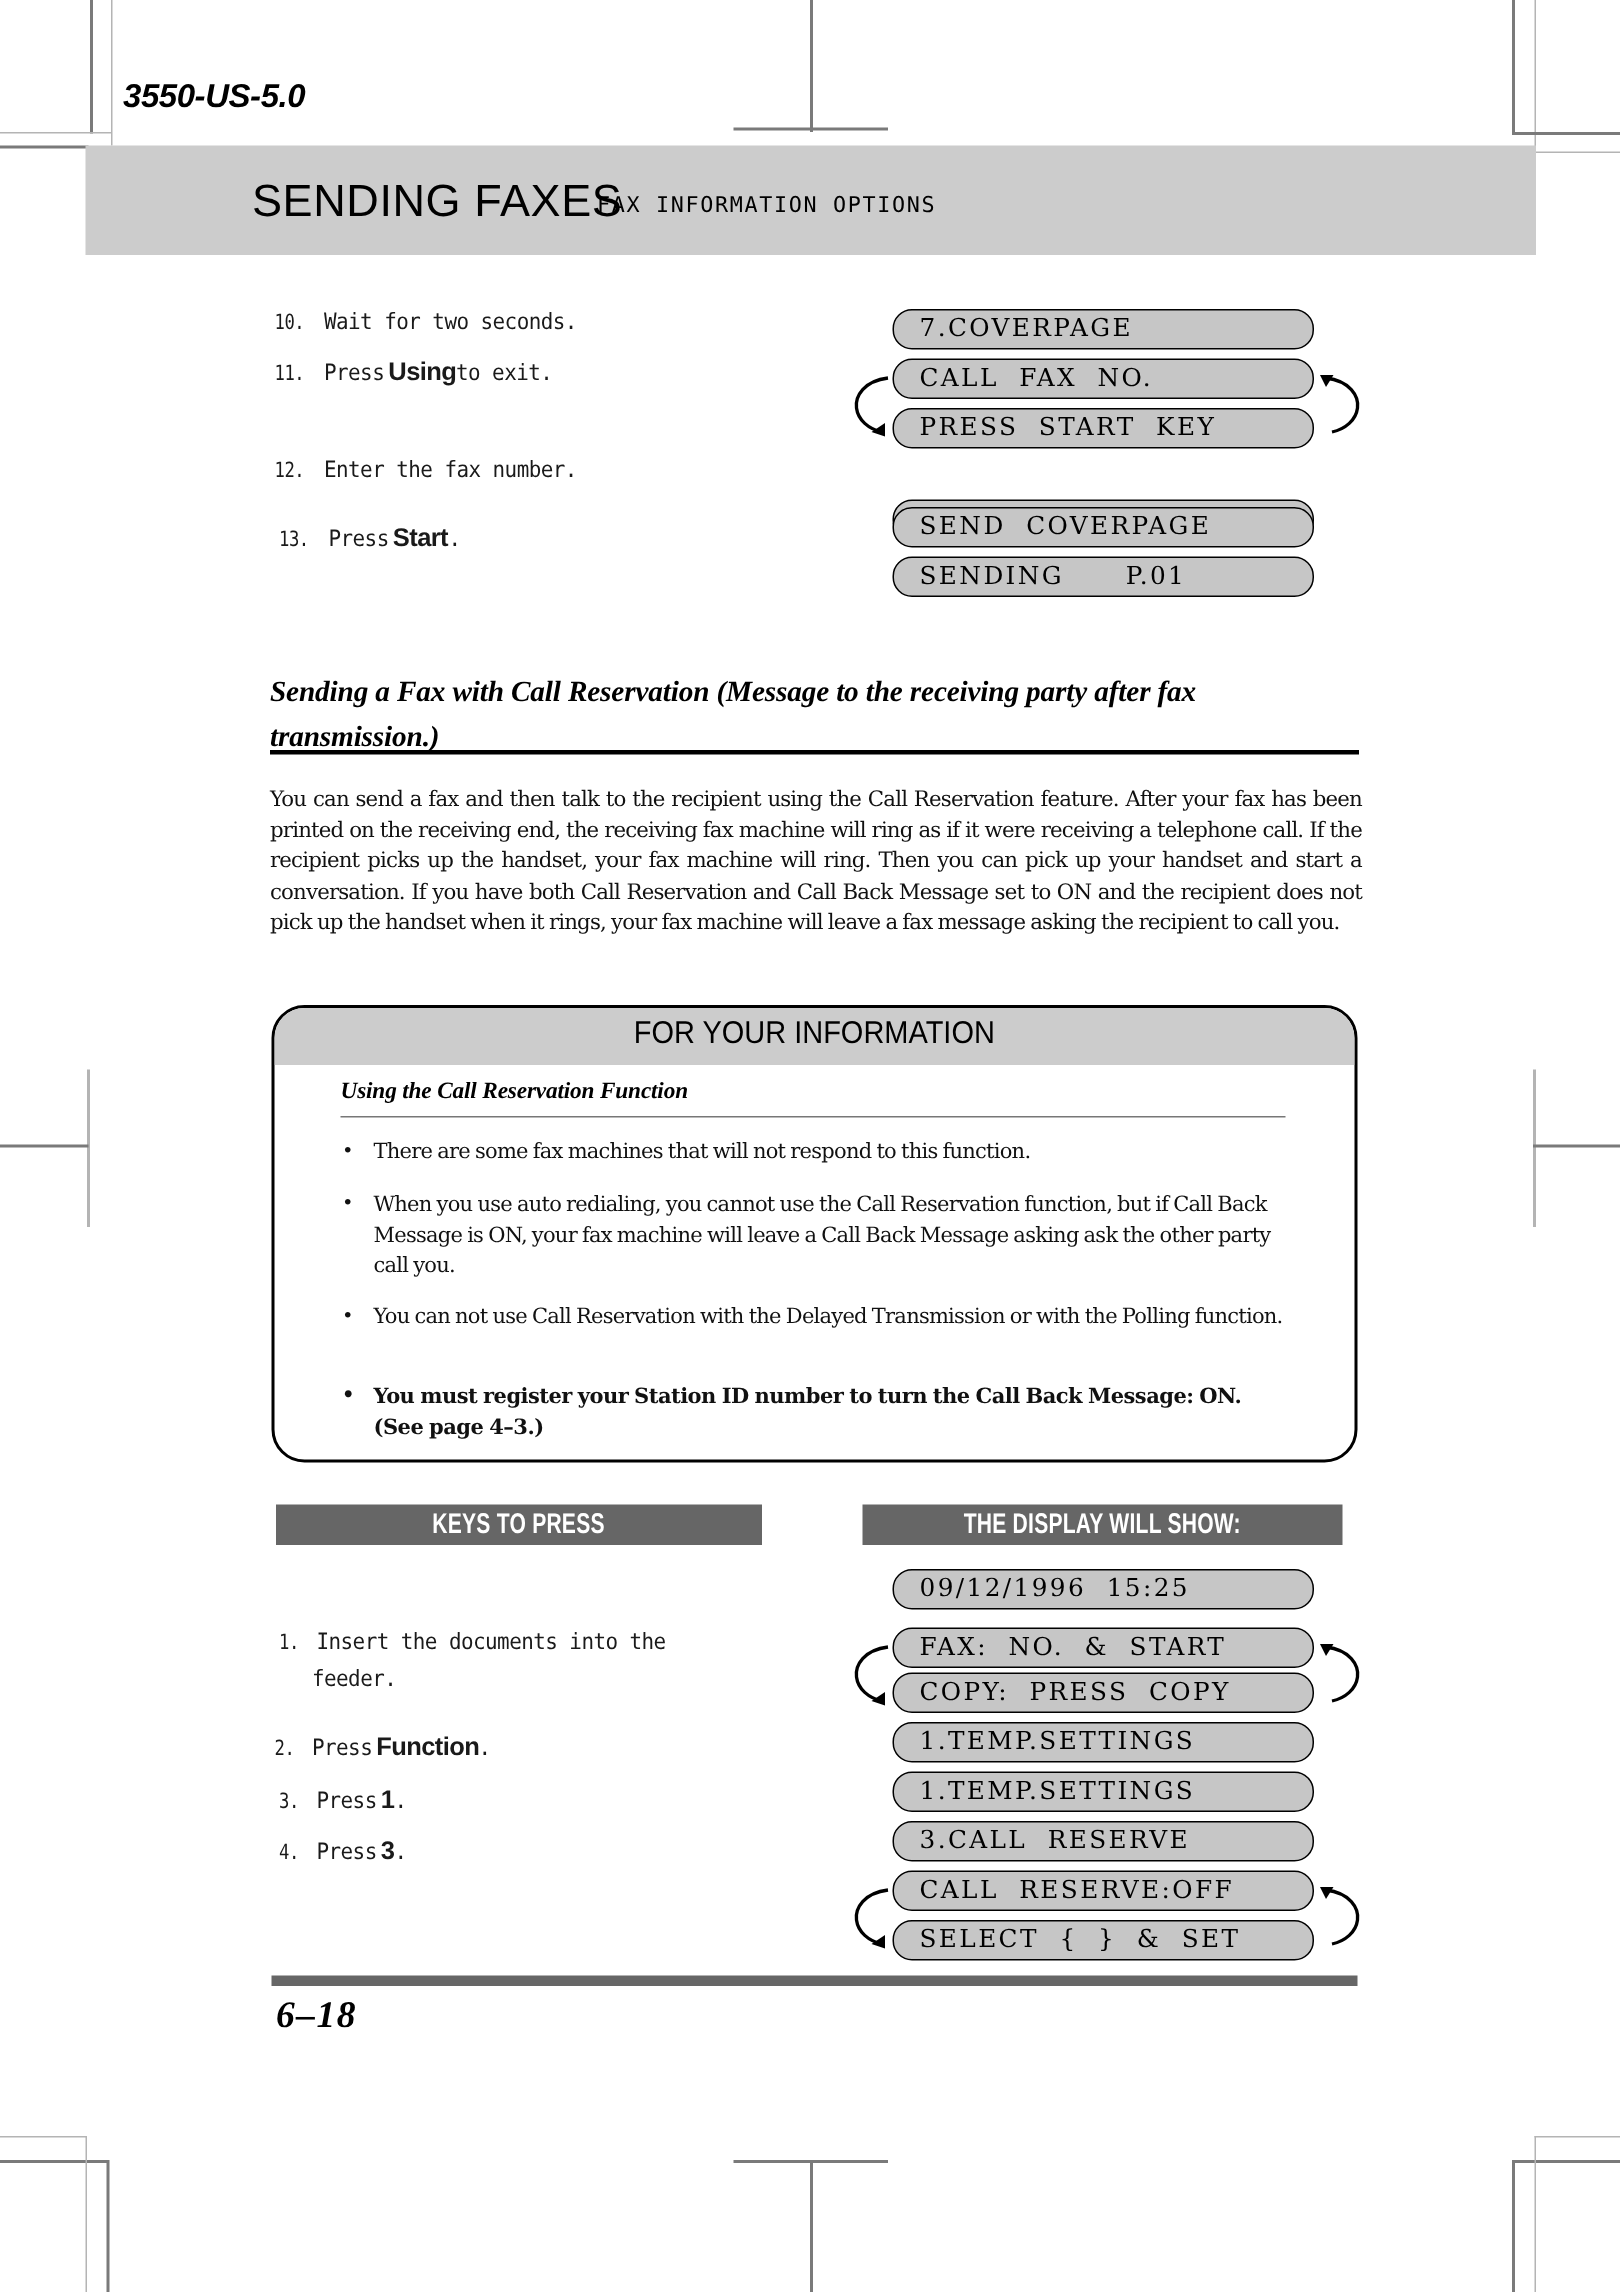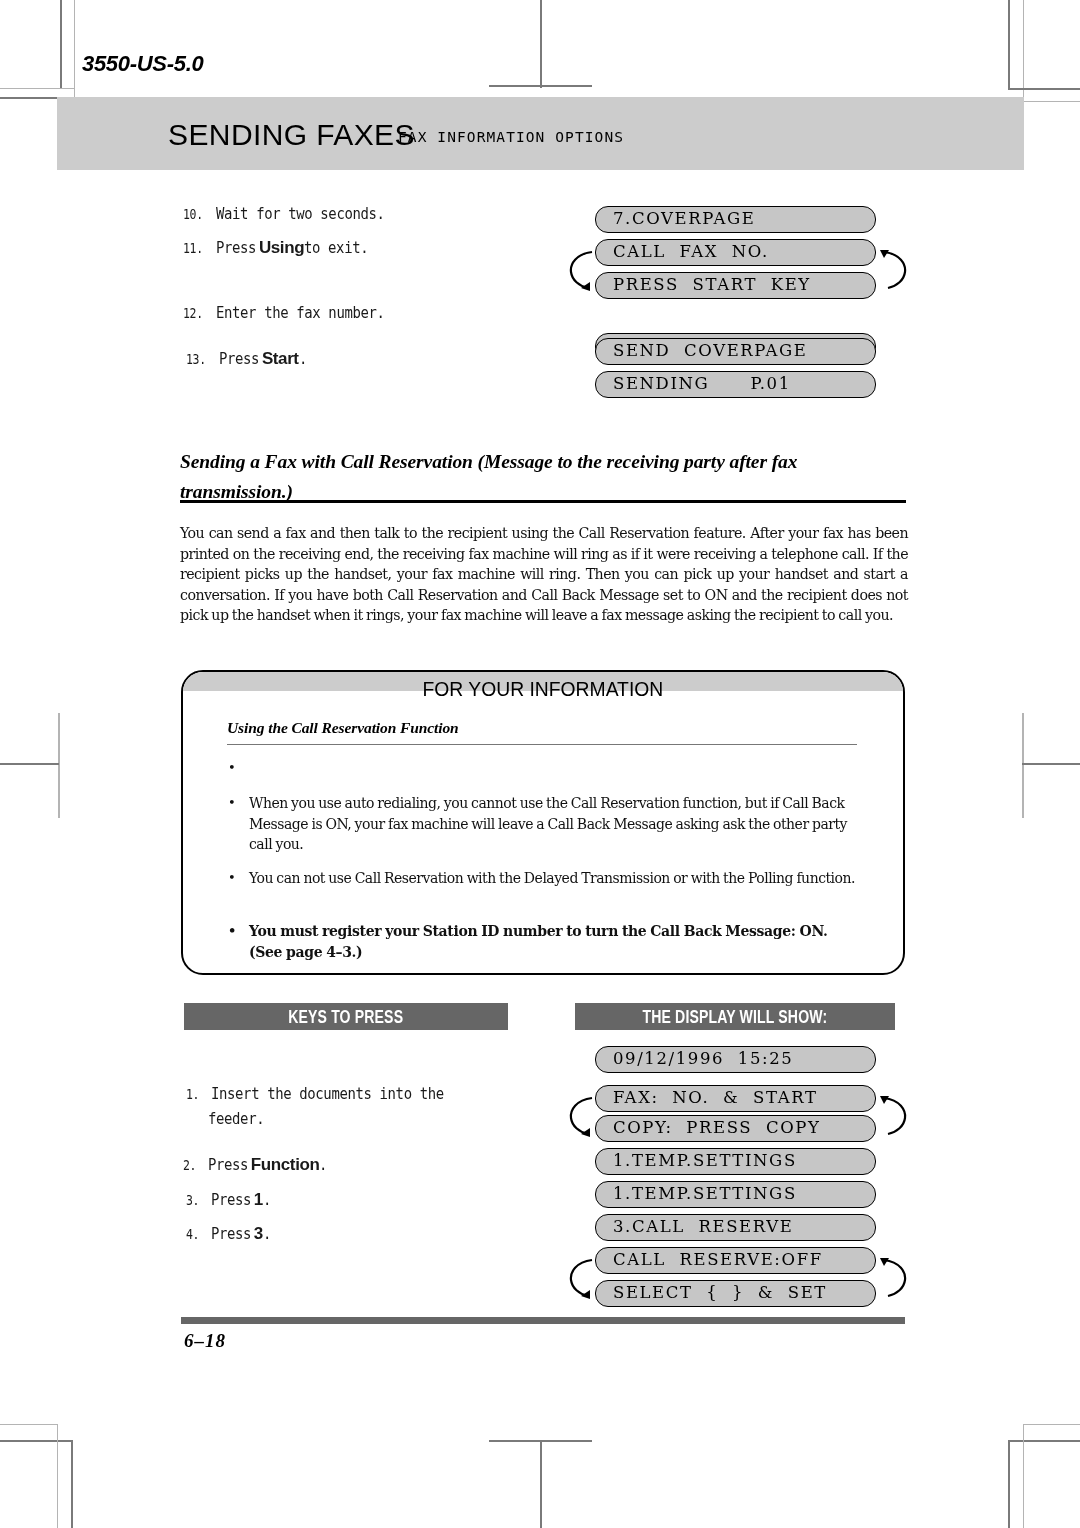--- a/index.html
+++ b/index.html
@@ -151,21 +151,21 @@
     border: 2.5px solid #000;
     border-radius: 22px;
     background: #fff;
     overflow: hidden;
   }
   #fyi-band {
     position: absolute;
     left: 0;
     top: 0;
     width: 100%;
-    height: 19px;
+    height: 38px;
     background: #cccccc;
     text-align: center;
   }
   #fyi-title {
     font-family: "Liberation Sans", sans-serif;
     font-size: 21px;
     line-height: 33px;
     color: #000;
     display: inline-block;
     transform: scaleX(0.92);
@@ -237,21 +237,21 @@
     height: 7px;
     background: #666;
   }
   #footer-page {
     position: absolute;
     left: 184px;
     top: 1330px;
     font-family: "Liberation Serif", serif;
     font-weight: bold;
     font-style: italic;
-    font-size: 19px;
+    font-size: 25px;
     letter-spacing: 1px;
     color: #000;
     text-align: center;
   }
 </style>
 </head>
 <body>
 
 <div class="mark" style="left:60px;  top:0px;    width:1.6px; height:89px;"></div>
 <div class="mark light" style="left:74px; top:0px; width:1.4px; height:97px;"></div>
@@ -330,20 +330,21 @@
 
 <div id="fyi-box">
   <div id="fyi-band">
     <span id="fyi-title">FOR YOUR INFORMATION</span>
   </div>
   <div id="fyi-sub">Using the Call Reservation Function</div>
   <div id="fyi-sub-rule"></div>
 
   <div class="fyi-bullet" style="left:66px; top:86px; width:610px;">
     <span class="dot">•</span>
+    <span>There are some fax machines that will not respond to this function.</span>
   </div>
   <div class="fyi-bullet" style="left:66px; top:121px; width:614px;">
     <span class="dot">•</span>
     <span>When you use auto redialing, you cannot use the Call Reservation function, but if Call Back Message is ON, your fax machine will leave a Call Back Message asking ask the other party call you.</span>
   </div>
   <div class="fyi-bullet" style="left:66px; top:196px; width:612px;">
     <span class="dot">•</span>
     <span>You can not use Call Reservation with the Delayed Transmission or with the Polling function.</span>
   </div>
   <div class="fyi-bullet bold" style="left:66px; top:249px; width:610px;">

